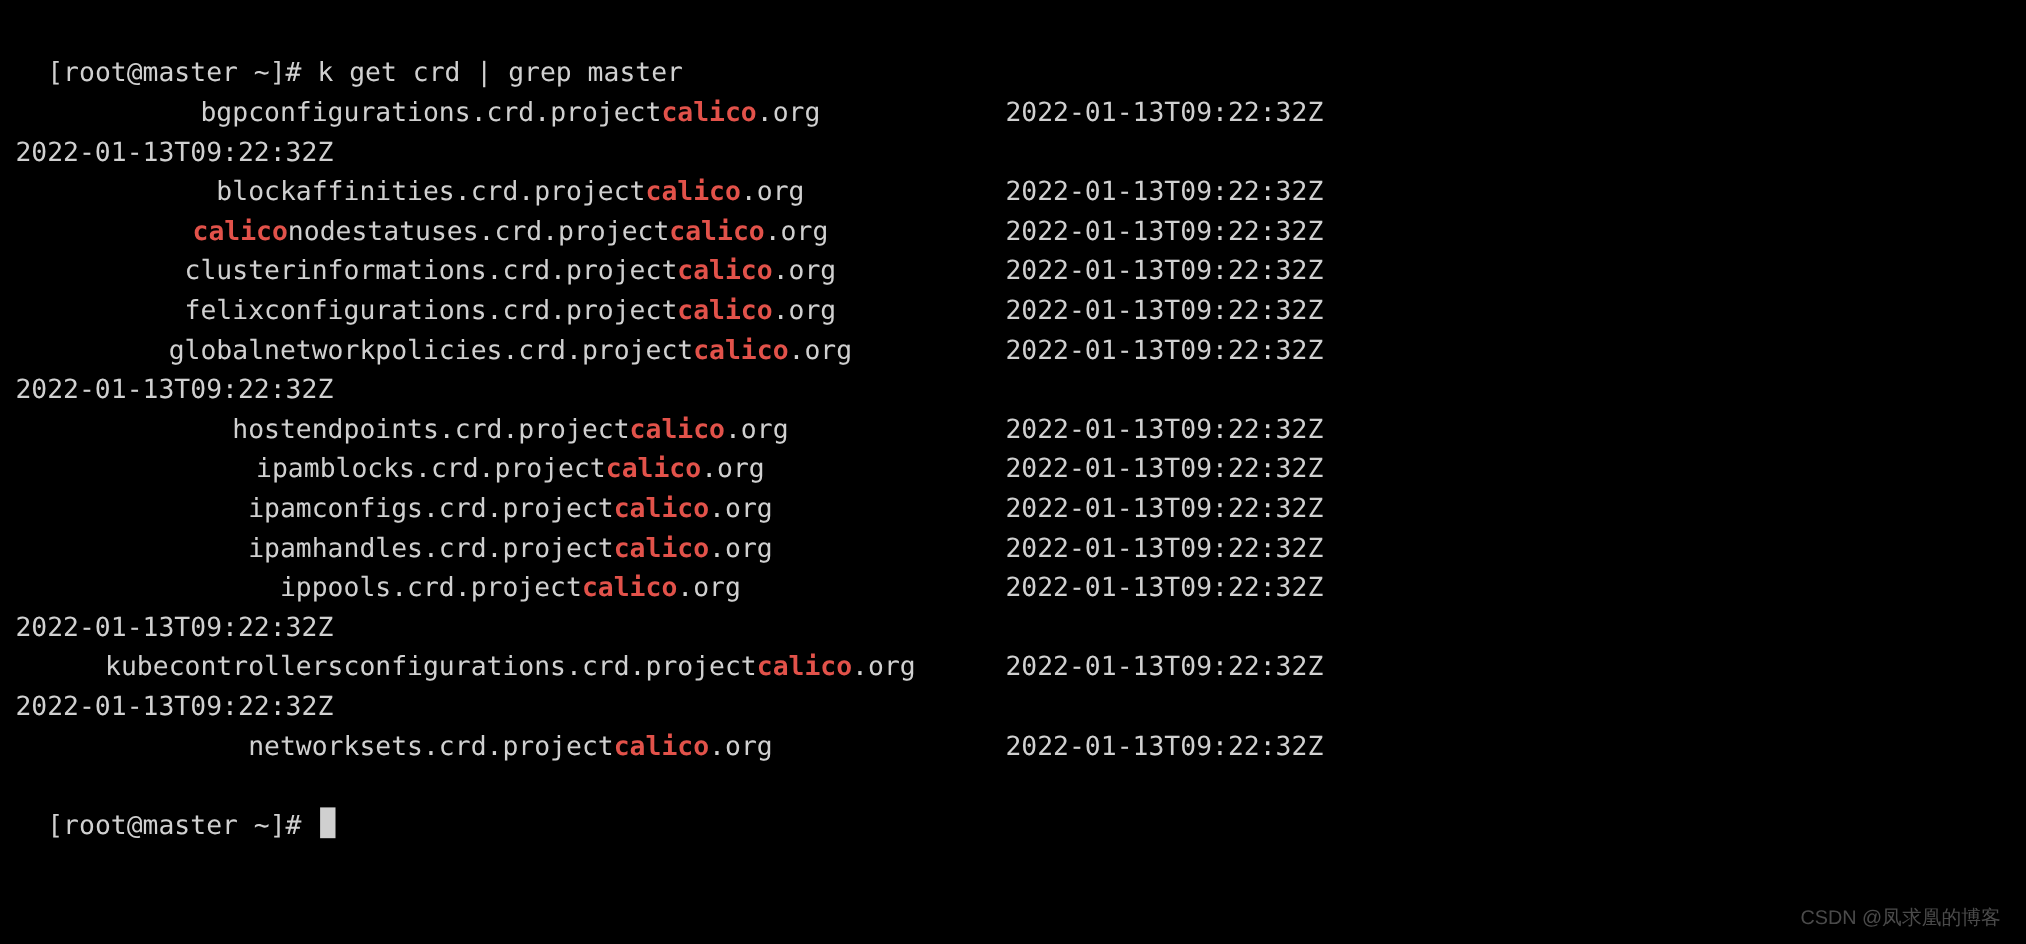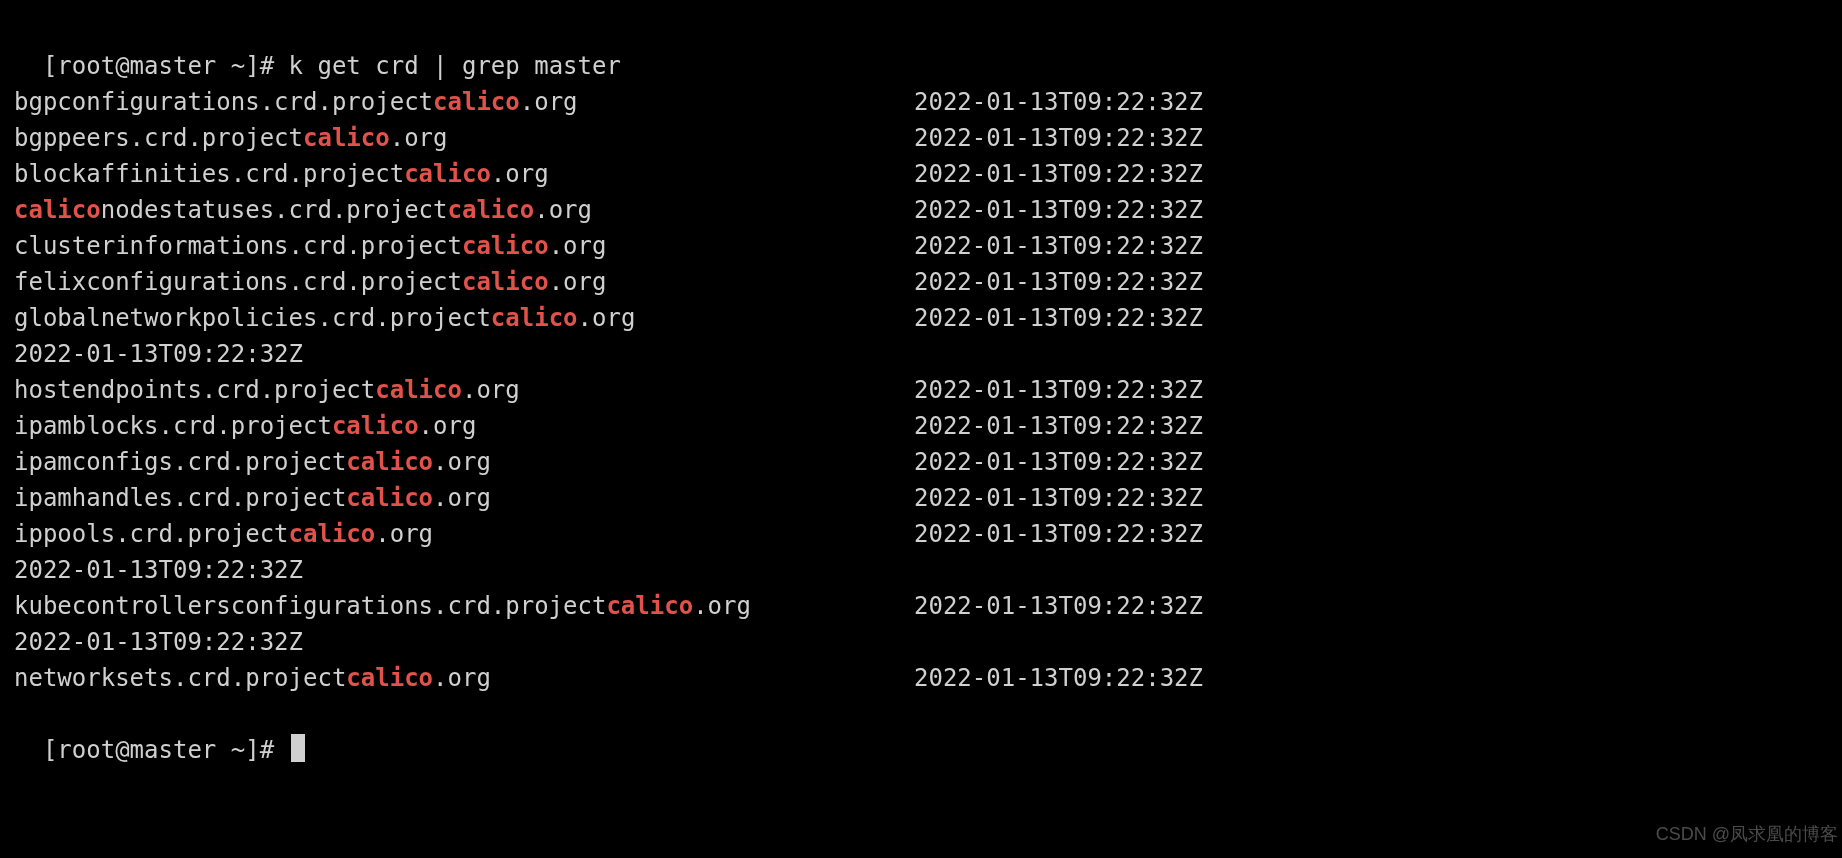--- a/index.html
+++ b/index.html
@@ -10,55 +10,54 @@
   font-size: 24px;
   line-height: 1.5;
   padding: 12px 14px;
   width: 1842px;
   height: 858px;
   overflow: hidden;
   position: relative;
 }
 .line { white-space: pre; }
 .row { display: flex; }
-.col-name { width: 900px; white-space: pre; }
+.col-name { width: 900px; white-space: pre; text-align: center; }
 .col-ts { white-space: pre; }
 .hl { color: #e2524a; font-weight: 600; }
 .cursor {
   display: inline-block;
   width: 14px;
   height: 28px;
   background: #d0d0d0;
   vertical-align: -4px;
   margin-left: 2px;
 }
 .watermark {
   position: absolute;
-  right: 4px;
+  right: 23px;
   bottom: 10px;
   color: #888;
   font-family: sans-serif;
   font-size: 18px;
   opacity: 0.55;
 }
 </style>
 </head>
 <body>
 
 <div class="line">
   <span>[root@master ~]# </span><span>k get crd | grep master</span>
 </div>
 
 <div id="output">
     <div class="row">
       <div class="col-name">bgpconfigurations.crd.project<span class="hl">calico</span>.org</div>
       <div class="col-ts">2022-01-13T09:22:32Z</div>
     </div>
     <div class="row">
-      <div class="col-name">bgppeers.crd.project<span class="hl">calico</span>.org</div>
       <div class="col-ts">2022-01-13T09:22:32Z</div>
     </div>
     <div class="row">
       <div class="col-name">blockaffinities.crd.project<span class="hl">calico</span>.org</div>
       <div class="col-ts">2022-01-13T09:22:32Z</div>
     </div>
     <div class="row">
       <div class="col-name"><span class="hl">calico</span>nodestatuses.crd.project<span class="hl">calico</span>.org</div>
       <div class="col-ts">2022-01-13T09:22:32Z</div>
     </div>

